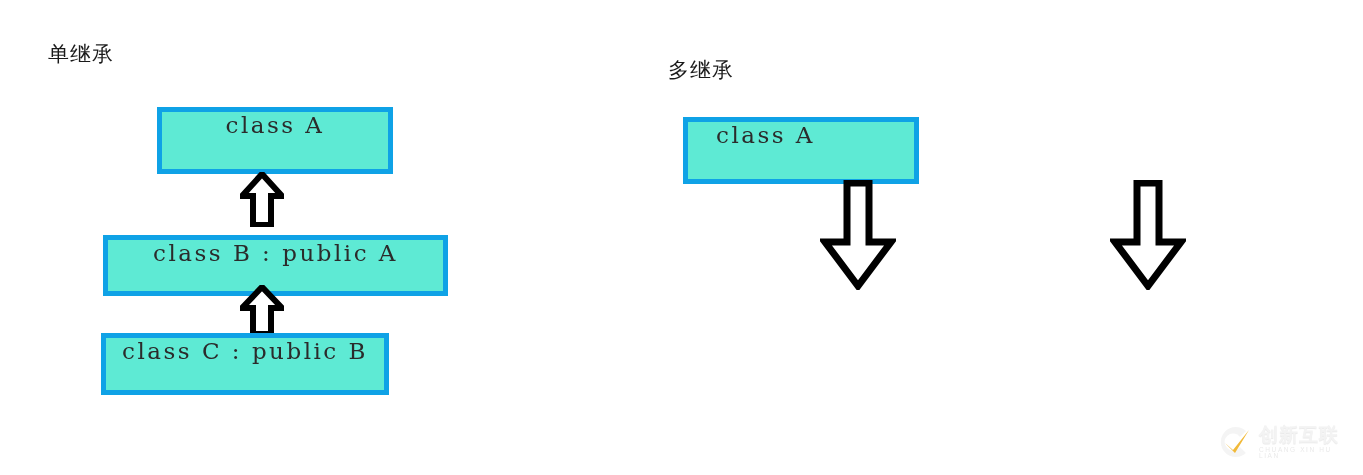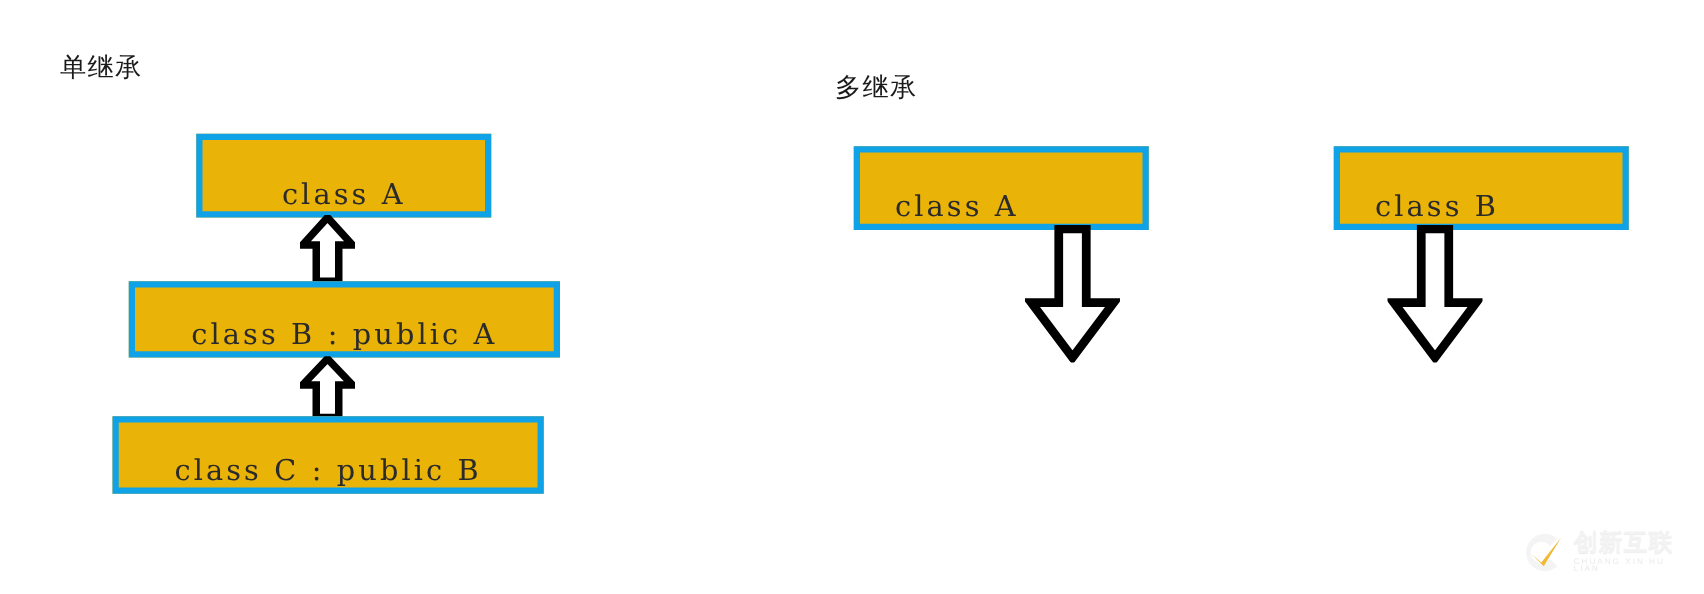--- a/index.html
+++ b/index.html
@@ -20,23 +20,23 @@
     font-family: "DejaVu Sans", "Liberation Sans", sans-serif;
     font-size: 21px;
     color: #1a1a1a;
     white-space: nowrap;
     letter-spacing: 1px;
   }
   .class-box {
     position: absolute;
     box-sizing: border-box;
     border: 5px solid #0fa2e6;
-    background: #eab308;
+    background: #5eead4;
     display: flex;
-    align-items: flex-end;
+    align-items: flex-start;
     font-family: "DejaVu Serif", "Liberation Serif", serif;
     font-size: 23px;
     color: #2b2b2b;
     letter-spacing: 2.5px;
     white-space: nowrap;
   }
   .class-box.center { justify-content: center; }
   .class-box.left   { justify-content: flex-start; padding-left: 28px; }
   .arrow {
     position: absolute;
@@ -93,43 +93,40 @@
   <div class="class-box center" style="left:157px; top:107px; width:236px; height:67px;">
     <span>class A</span>
   </div>
 
   <div class="arrow" style="left:240px; top:172px;">
     <svg width="44" height="55" viewBox="0 0 44 55">
       <polygon points="22,2 42,24 31,24 31,53 13,53 13,24 2,24" fill="#ffffff" stroke="#000000" stroke-width="6" stroke-linejoin="miter"></polygon>
     </svg>
   </div>
 
-  <div class="class-box center" style="left:103px; top:225px; width:345px; height:61px;">
+  <div class="class-box center" style="left:103px; top:235px; width:345px; height:61px;">
     <span>class B : public A</span>
   </div>
 
   <div class="arrow" style="left:240px; top:285px;">
     <svg width="44" height="51" viewBox="0 0 44 51">
       <polygon points="22,2 42,23 31,23 31,49 13,49 13,23 2,23" fill="#ffffff" stroke="#000000" stroke-width="6" stroke-linejoin="miter"></polygon>
     </svg>
   </div>
 
-  <div class="class-box center" style="left:90px; top:333px; width:345px; height:62px;">
+  <div class="class-box center" style="left:101px; top:333px; width:288px; height:62px;">
     <span>class C : public B</span>
   </div>
 
   <div class="section-title" style="left:668px; top:56px;font-family:Liberation Serif, serif;">多继承</div>
 
   <div class="class-box left" style="left:683px; top:117px; width:236px; height:67px;">
     <span>class A</span>
   </div>
 
-  <div class="class-box left" style="left:1067px; top:117px; width:236px; height:67px;">
-    <span>class B</span>
-  </div>
 
   <div class="arrow" style="left:820px; top:180px;">
     <svg width="76" height="110" viewBox="0 0 76 110">
       <polygon points="27,3 49,3 49,62 71,62 38,106 5,62 27,62" fill="#ffffff" stroke="#000000" stroke-width="7" stroke-linejoin="miter"></polygon>
     </svg>
   </div>
 
   <div class="arrow" style="left:1110px; top:180px;">
     <svg width="76" height="110" viewBox="0 0 76 110">
       <polygon points="27,3 49,3 49,62 71,62 38,106 5,62 27,62" fill="#ffffff" stroke="#000000" stroke-width="7" stroke-linejoin="miter"></polygon>

